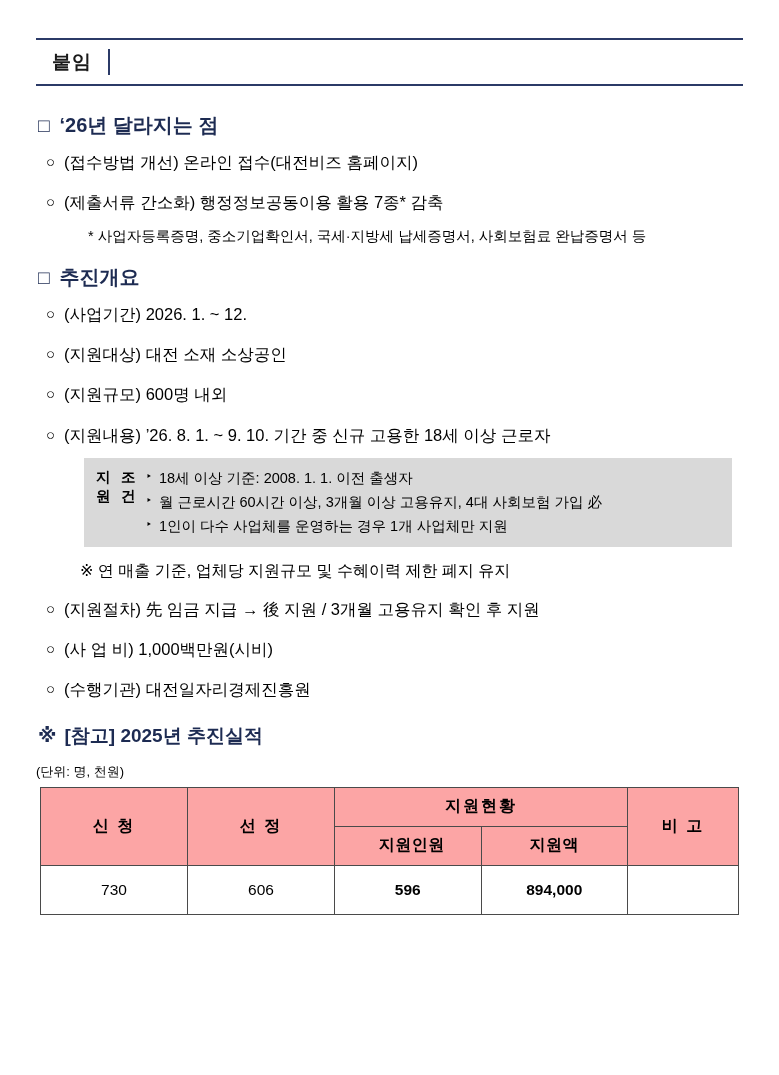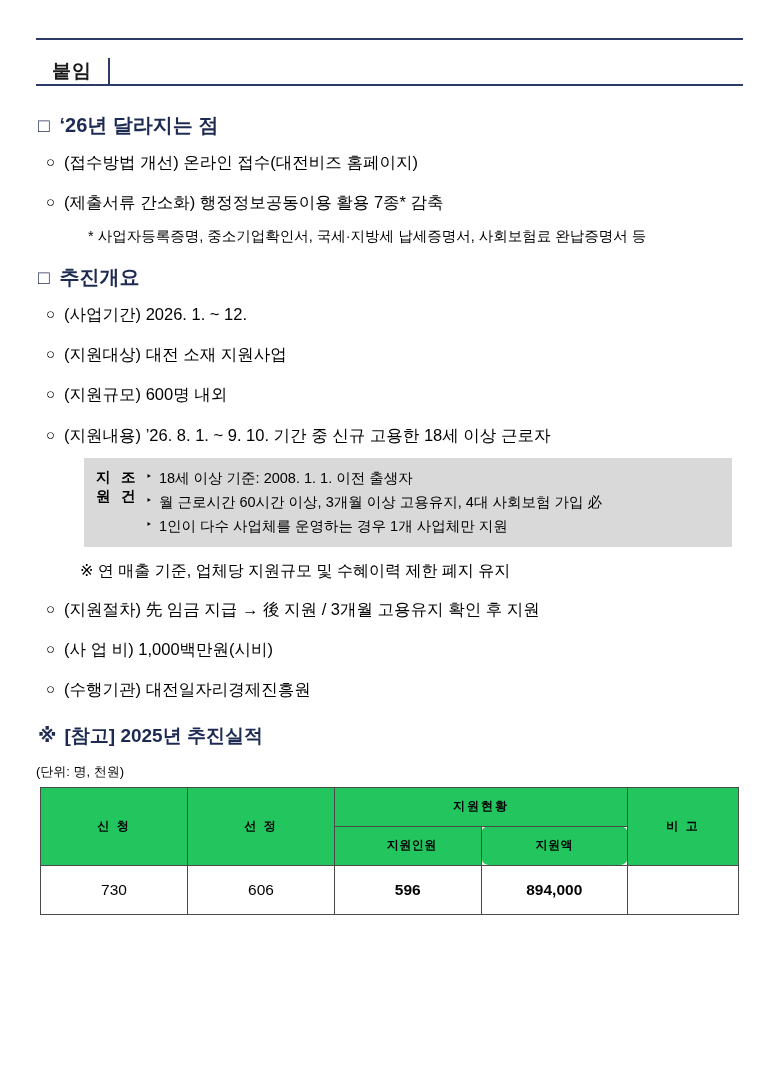--- a/index.html
+++ b/index.html
@@ -17,21 +17,21 @@
   }
   .page {
     padding: 38px 36px 0 36px;
     box-sizing: border-box;
     width: 779px;
   }
 
   
   .header {
     display: flex;
-    align-items: flex-end;
+    align-items: center;
     border-top: 2.5px solid #2b3a67;
     border-bottom: 2.5px solid #2b3a67;
     height: 44px;
     margin-bottom: 26px;
   }
   .header-tag {
     width: 72px;
     flex: 0 0 72px;
     display: flex;
     align-items: center;
@@ -164,22 +164,22 @@
     width: 686px;
     margin: 0 auto;
     table-layout: fixed;
   }
   table.result th, table.result td {
     border: 1px solid #4a4a4a;
     text-align: center;
     vertical-align: middle;
   }
   table.result thead th {
-    background: #22c55e;
-    font-size: 12px;
+    background: #fca5a5;
+    font-size: 16px;
     font-weight: bold;
     letter-spacing: 2px;
     height: 36px;
   }
   table.result thead th.sub {
     letter-spacing: 0.5px;
   }
   table.result tbody td {
     height: 46px;
     font-size: 15.5px;
@@ -220,21 +220,21 @@
     <span>추진개요</span>
   </div>
 
   <div class="bullet">
     <span class="circle-glyph">○</span>
     <span class="btext">(사업기간) 2026. 1. ~ 12.</span>
   </div>
 
   <div class="bullet">
     <span class="circle-glyph">○</span>
-    <span class="btext">(지원대상) 대전 소재 지원사업</span>
+    <span class="btext">(지원대상) 대전 소재 소상공인</span>
   </div>
 
   <div class="bullet">
     <span class="circle-glyph">○</span>
     <span class="btext">(지원규모) 600명 내외</span>
   </div>
 
   <div class="bullet" style="margin-bottom:4px;">
     <span class="circle-glyph">○</span>
     <span class="btext">(지원내용) ’26. 8. 1. ~ 9. 10. 기간 중 신규 고용한 18세 이상 근로자</span>
@@ -286,21 +286,21 @@
   <table class="result">
     <thead>
       <tr>
         <th rowspan="2" style="width:144px;">신 청</th>
         <th rowspan="2" style="width:144px;">선 정</th>
         <th colspan="2" style="width:290px;">지원현황</th>
         <th rowspan="2" style="width:108px;">비 고</th>
       </tr>
       <tr>
         <th class="sub" style="width:145px;padding-left:9px;">지원인원</th>
-        <th class="sub" style="width:145px;border-radius:8px;">지원액</th>
+        <th class="sub" style="width:145px;">지원액</th>
       </tr>
     </thead>
     <tbody>
       <tr>
         <td>730</td>
         <td>606</td>
         <td class="bold">596</td>
         <td class="bold">894,000</td>
         <td></td>
       </tr>

